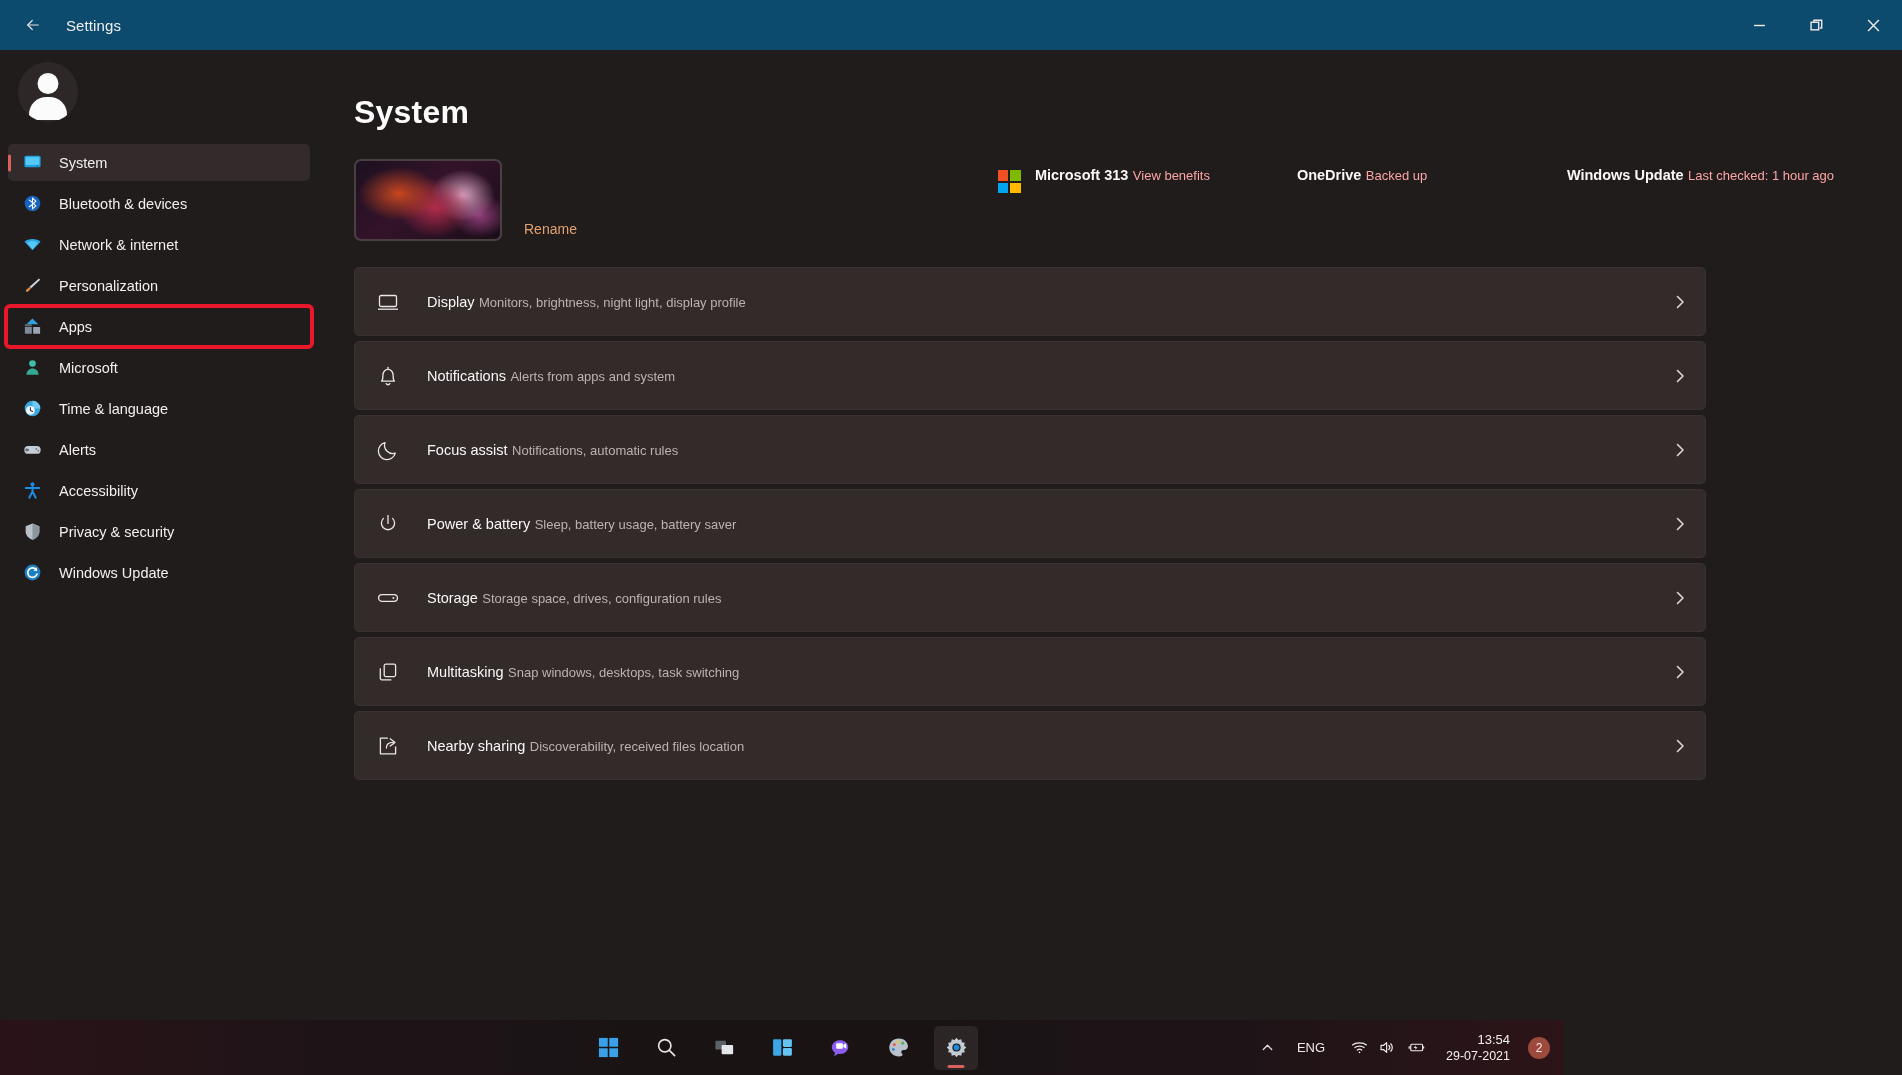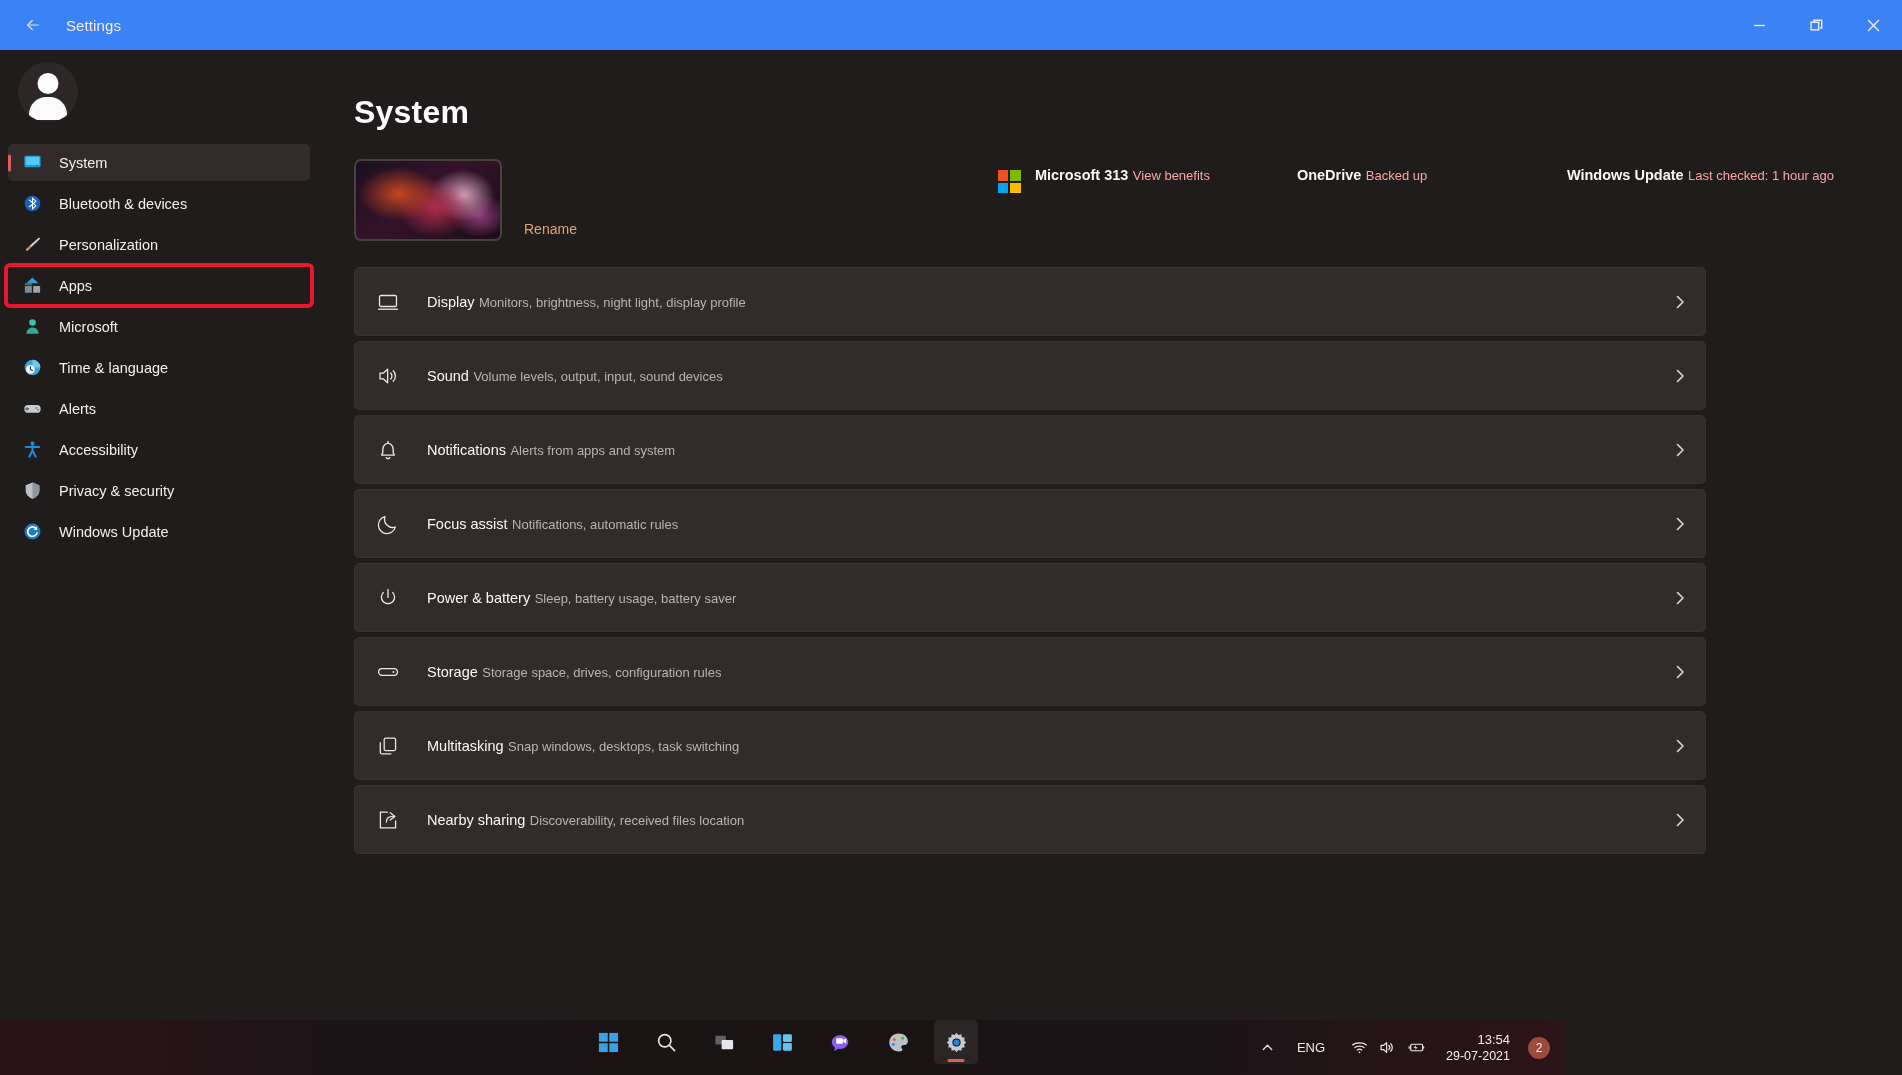--- a/index.html
+++ b/index.html
@@ -17,21 +17,21 @@
     display: flex;
     flex-direction: column;
   }
 
   
   .titlebar {
     height: 50px;
     display: flex;
     align-items: center;
     flex: 0 0 50px;
-    background: #3b82f6;
+    background: #0c4a6e;
     position: relative;
   }
   .back-btn {
     width: 42px; height: 38px;
     margin-left: 12px;
     display: flex; align-items: center; justify-content: center;
     border-radius: 5px;
     cursor: pointer;
   }
   .back-btn svg { width: 18px; height: 18px; stroke: #e6e0e0; }
@@ -297,21 +297,21 @@
   }
   .chevron svg { width: 16px; height: 16px; stroke: #ded6d6; fill: none; stroke-width: 1.6; }
 
   
   .taskbar {
     position: absolute;
     left: 0; bottom: 0;
     width: 1564px; height: 55px;
     background: linear-gradient(90deg, #2a1318 0%, #1d1417 22%, #191313 50%, #1d1417 78%, #2c1418 100%);
     display: flex;
-    align-items: flex-start;
+    align-items: center;
     justify-content: center;
   }
   .tb-center {
     display: flex;
     align-items: center;
     gap: 14px;
   }
   .tb-item {
     width: 44px; height: 44px;
     display: flex; align-items: center; justify-content: center;
@@ -445,20 +445,29 @@
         <div class="nav-item">
           <span class="nav-icon">
             <svg viewBox="0 0 20 20">
                 <circle cx="10" cy="10" r="8.2" fill="#1565c0"></circle>
                 <path d="M10 4.3 L13.6 7.6 L10 11 V4.3 M10 15.7 L13.6 12.4 L10 9 V15.7 M10 9 L6.6 6.5 M10 11 L6.6 13.4" stroke="#ffffff" stroke-width="1.15" fill="none" stroke-linecap="round" stroke-linejoin="round"></path>
               </svg>
           </span>
           <span class="nav-label">Bluetooth &amp; devices</span>
         </div>
 
+        <div class="nav-item">
+          <span class="nav-icon">
+            <svg viewBox="0 0 20 20">
+                <path d="M1.6 7.2 C5.2 3.2 14.8 3.2 18.4 7.2 L10 16 Z" fill="#2da8e8"></path>
+                <path d="M4.4 8.4 C7 5.8 13 5.8 15.6 8.4 L10 15 Z" fill="#58c7f7"></path>
+              </svg>
+          </span>
+          <span class="nav-label">Network &amp; internet</span>
+        </div>
 
         <div class="nav-item">
           <span class="nav-icon">
             <svg viewBox="0 0 20 20">
                 <path d="M16.8 2.6 L18.1 3.9 L8.6 13 L6.9 11.3 Z" fill="#cfd4da"></path>
                 <path d="M6.7 11.5 L8.5 13.2 L5.6 16 L3.4 16.4 L3.9 14.2 Z" fill="#e8833a"></path>
                 <path d="M3.9 14.2 L3.4 16.4 L5.6 16 Z" fill="#f7c36a"></path>
               </svg>
           </span>
           <span class="nav-label">Personalization</span>
@@ -601,38 +610,20 @@
             <span class="card-title">Display</span>
             <span class="card-sub">Monitors, brightness, night light, display profile</span>
           </span>
           <span class="chevron">
             <svg viewBox="0 0 16 16" stroke-linecap="round" stroke-linejoin="round">
                 <path d="M5.5 2.5 L11 8 L5.5 13.5"></path>
               </svg>
           </span>
         </div>
 
-        <div class="setting-card">
-          <span class="card-icon">
-            <svg viewBox="0 0 24 24" stroke-linejoin="round" stroke-linecap="round">
-                <path d="M4 9.2 H7.2 L11.6 5.2 V18.8 L7.2 14.8 H4 Z"></path>
-                <path d="M14.6 9 A4 4 0 0 1 14.6 15"></path>
-                <path d="M17.2 6.8 A7.2 7.2 0 0 1 17.2 17.2"></path>
-              </svg>
-          </span>
-          <span class="card-texts">
-            <span class="card-title">Sound</span>
-            <span class="card-sub">Volume levels, output, input, sound devices</span>
-          </span>
-          <span class="chevron">
-            <svg viewBox="0 0 16 16" stroke-linecap="round" stroke-linejoin="round">
-                <path d="M5.5 2.5 L11 8 L5.5 13.5"></path>
-              </svg>
-          </span>
-        </div>
 
         <div class="setting-card">
           <span class="card-icon">
             <svg viewBox="0 0 24 24" stroke-linejoin="round" stroke-linecap="round">
                 <path d="M5.6 17.2 C5.6 17.2 6.9 15.8 6.9 11.4 C6.9 7.8 9.2 5.3 12 5.3 C14.8 5.3 17.1 7.8 17.1 11.4 C17.1 15.8 18.4 17.2 18.4 17.2 Z"></path>
                 <path d="M10.2 19.6 A2 2 0 0 0 13.8 19.6"></path>
                 <path d="M12 3.4 V5.3"></path>
               </svg>
           </span>
           <span class="card-texts">

